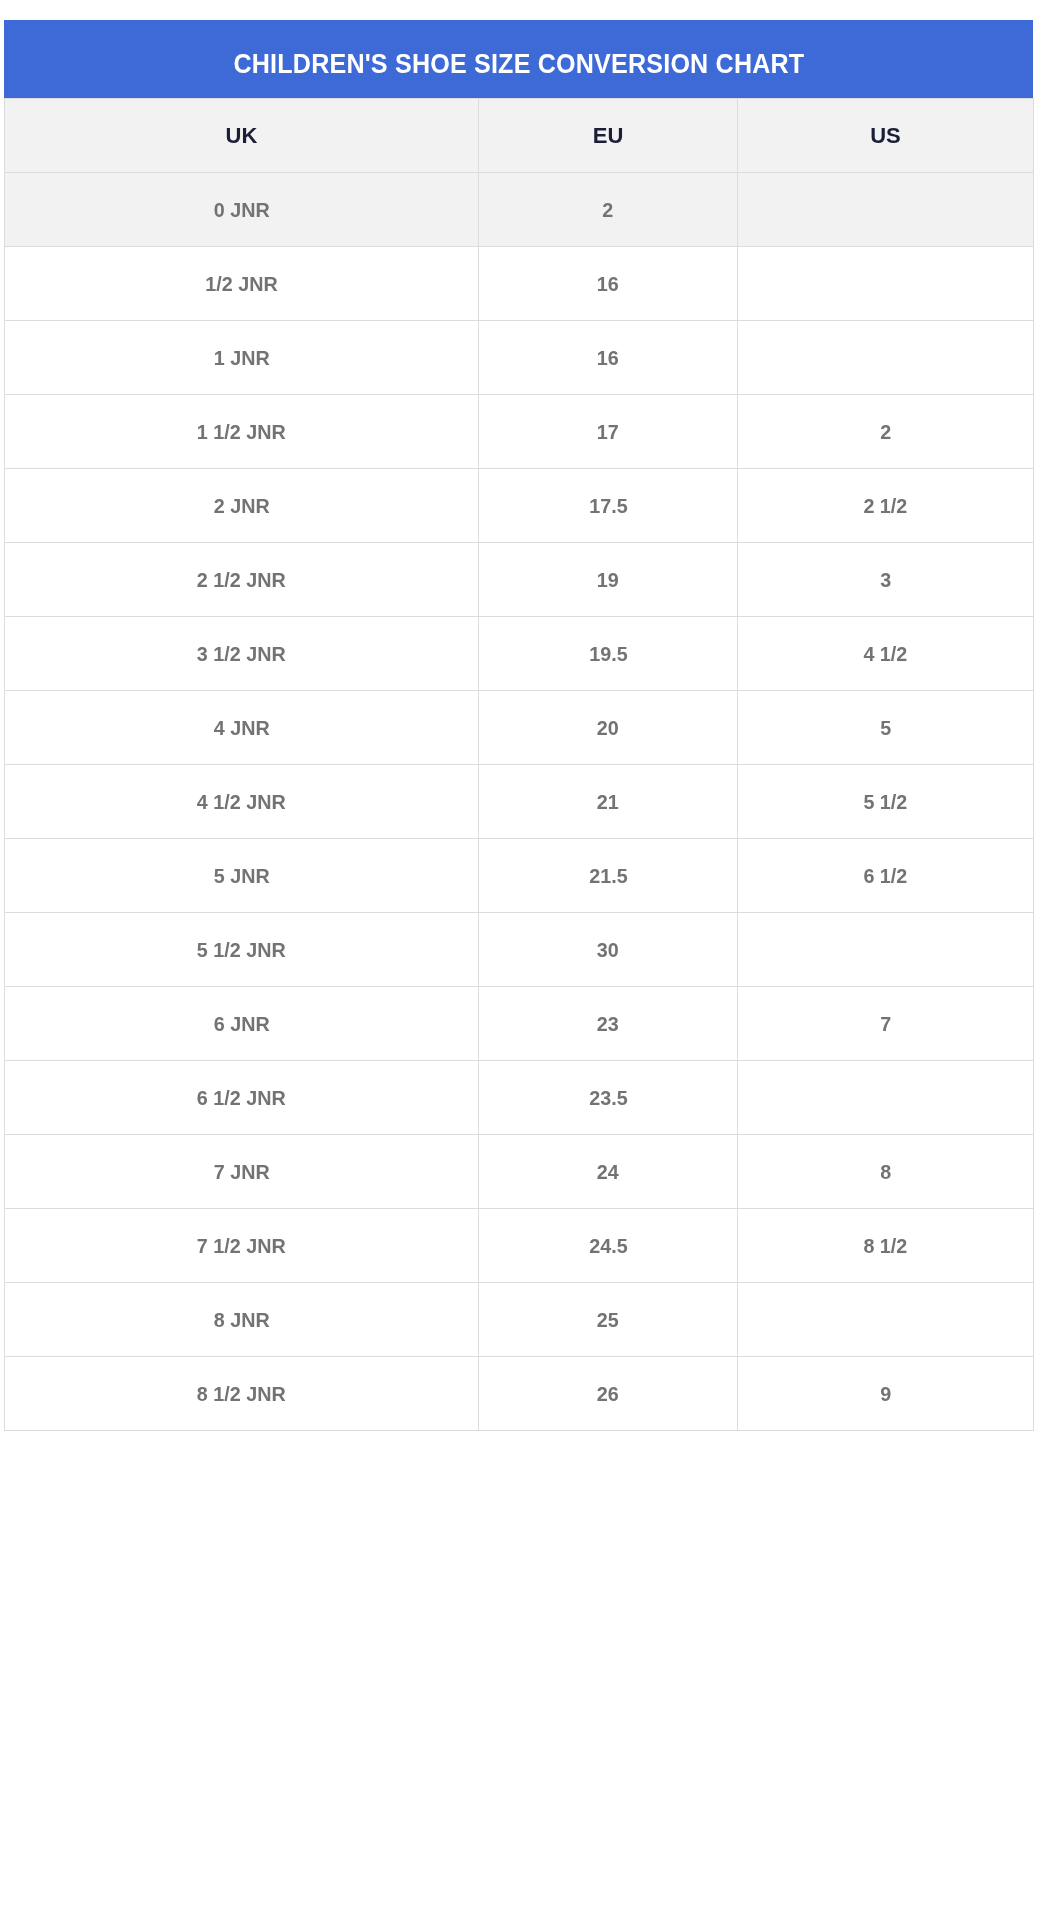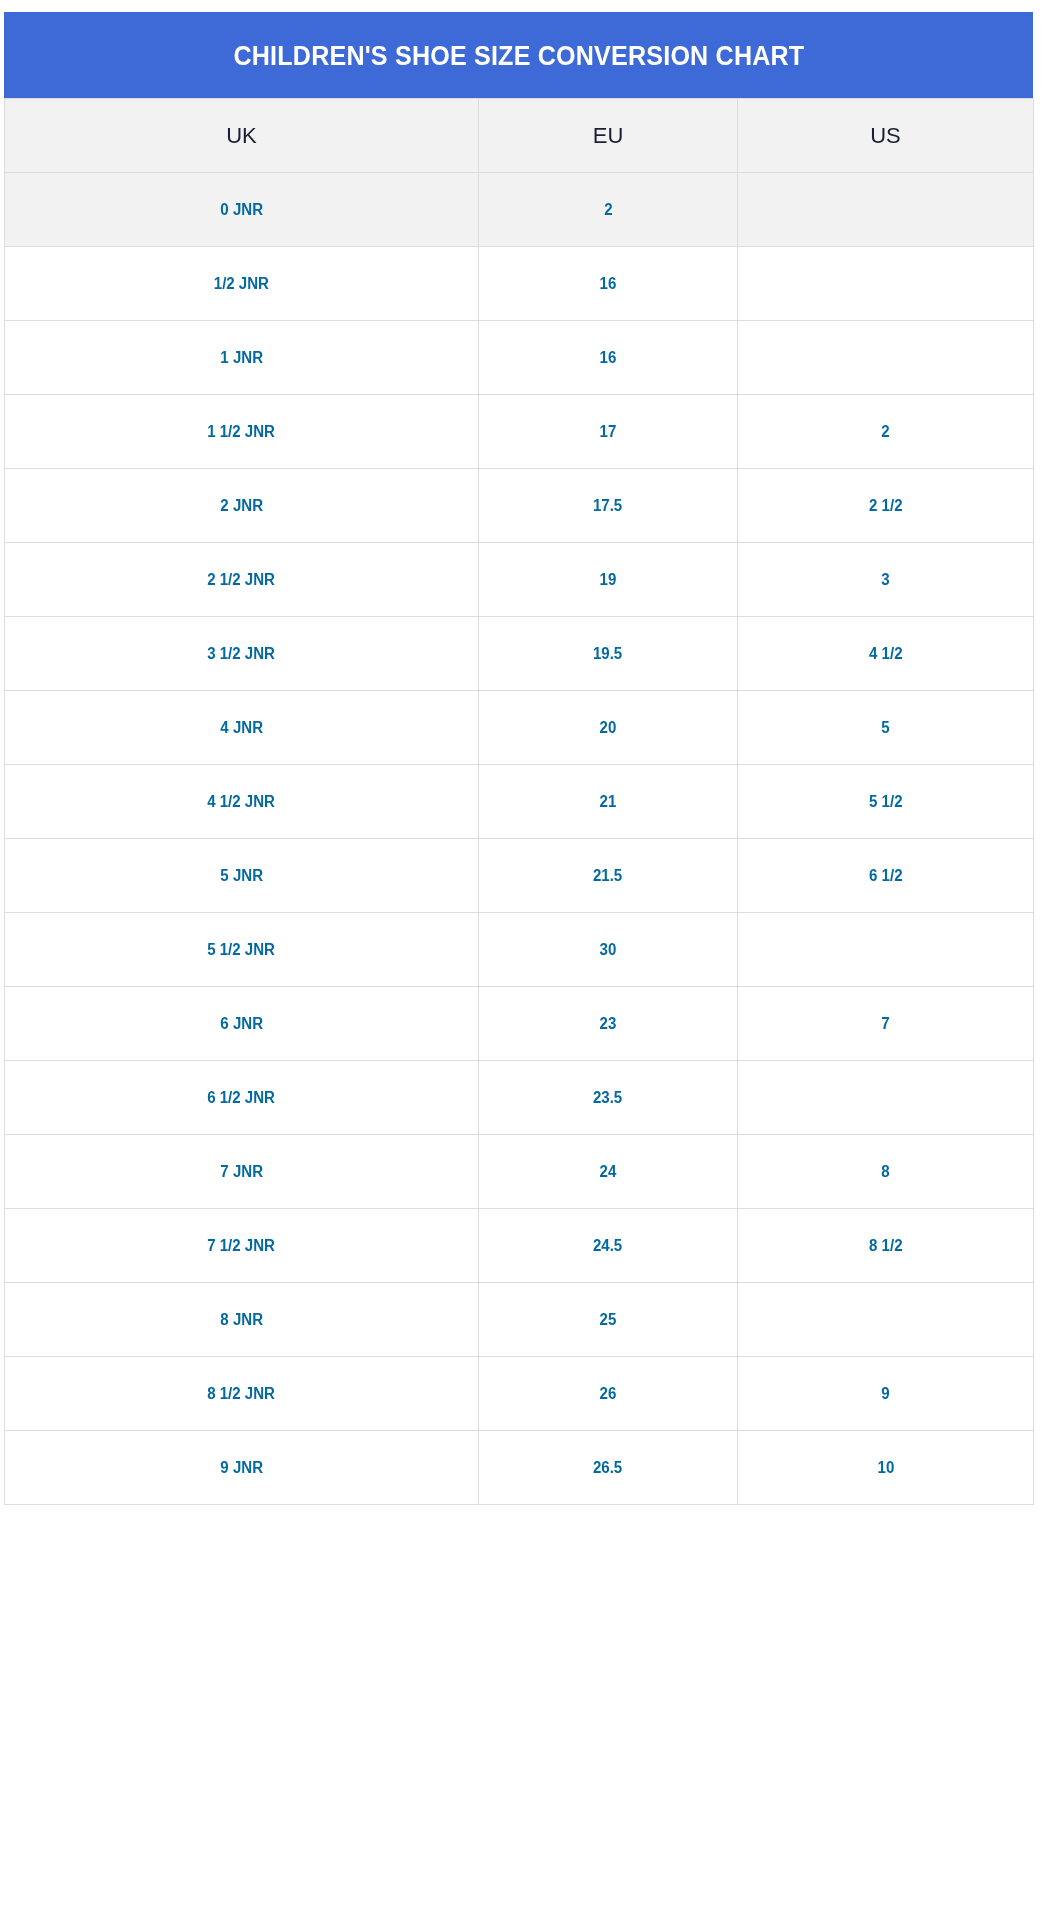--- a/index.html
+++ b/index.html
@@ -19,21 +19,21 @@
     height: 1929px;
     position: relative;
     background: #ffffff;
     overflow: hidden;
   }
 
   
   #title-banner {
     position: absolute;
     left: 4px;
-    top: 12px;
+    top: 20px;
     width: 1029px;
     height: 88px;
     background: #3d6ad6;
     display: flex;
     align-items: center;
     justify-content: center;
     box-sizing: border-box;
   }
   #title-banner .title-text {
     color: #ffffff;
@@ -60,22 +60,22 @@
   #size-table col.col-eu { width: 259px; }
   #size-table col.col-us { width: 296px; }
 
   #size-table th,
   #size-table td {
     border: 1px solid #dcdcdc;
     text-align: center;
     vertical-align: middle;
     height: 74px;
     padding: 0 4px;
-    color: #0369a1;
-    font-size: 16px;
+    color: #737373;
+    font-size: 21px;
     font-weight: bold;
     line-height: 1;
     box-sizing: border-box;
     transform: none;
   }
   #size-table th .cellspan,
   #size-table td .cellspan {
     display: inline-block;
     transform: scaleX(0.94);
     transform-origin: center center;
@@ -83,21 +83,21 @@
   }
 
   #size-table thead th {
     background: #f2f2f2;
     font-weight: normal;
     font-size: 22px;
     color: #1a1f36;
   }
   #size-table thead th .cellspan {
     transform: scaleX(1);
-    font-weight: normal;
+    font-weight: bold;
   }
 
   #size-table tbody tr.row-shaded td {
     background: #f2f2f2;
   }
   #size-table tbody tr.row-plain td {
     background: #ffffff;
     text-decoration: underline;
   }
 </style>
@@ -208,21 +208,16 @@
         <tr class="row-plain">
           <td><span class="cellspan">8 JNR</span></td>
           <td><span class="cellspan">25</span></td>
           <td><span class="cellspan"></span></td>
         </tr>
         <tr class="row-plain">
           <td><span class="cellspan">8 1/2 JNR</span></td>
           <td><span class="cellspan">26</span></td>
           <td><span class="cellspan">9</span></td>
         </tr>
-        <tr class="row-plain">
-          <td><span class="cellspan">9 JNR</span></td>
-          <td><span class="cellspan">26.5</span></td>
-          <td><span class="cellspan">10</span></td>
-        </tr>
       </tbody>
   </table>
 
 </div>
 
 </body></html>

